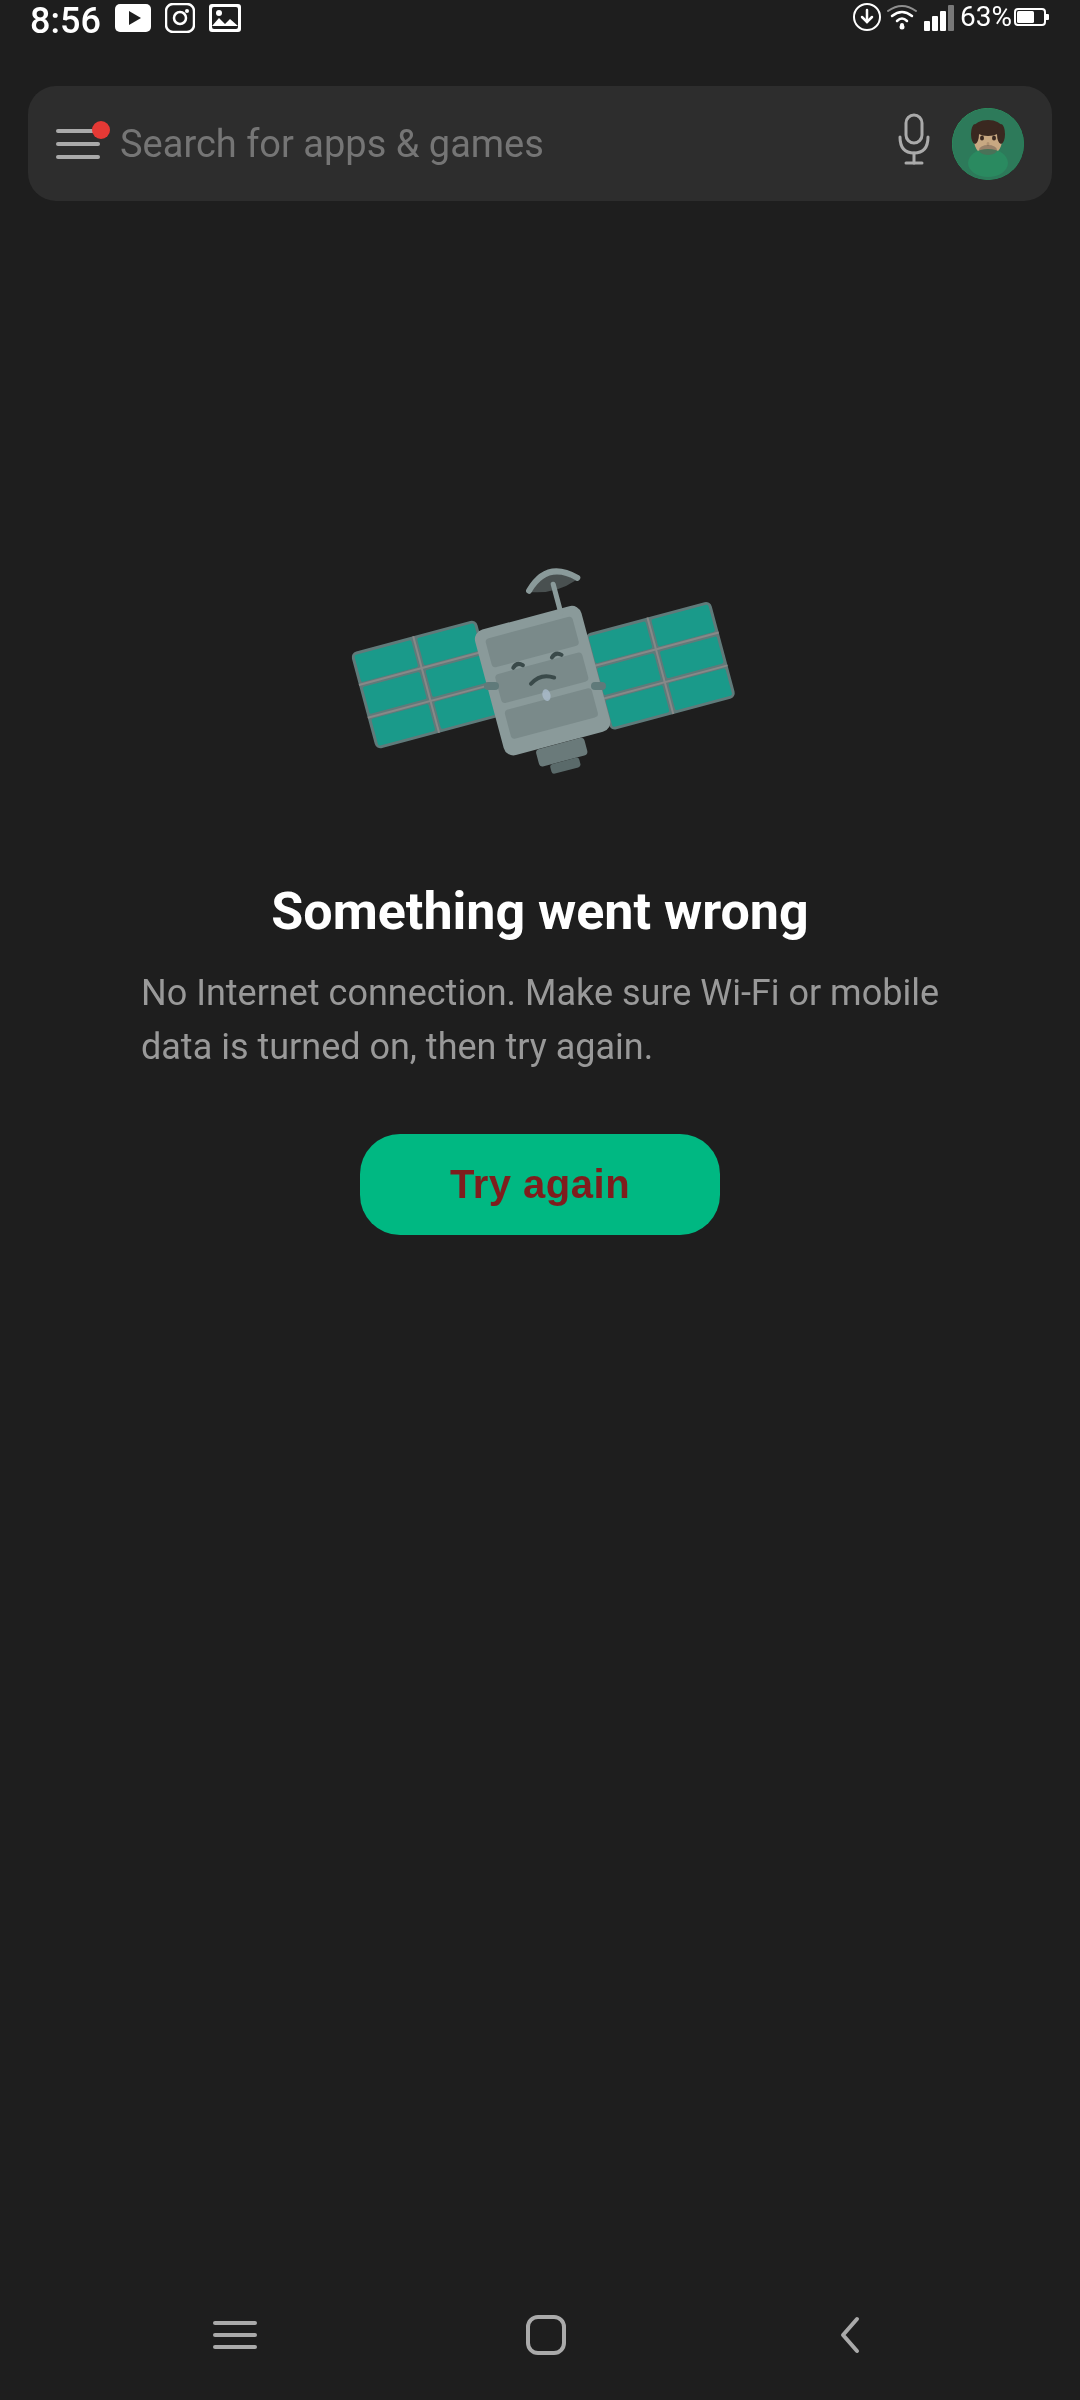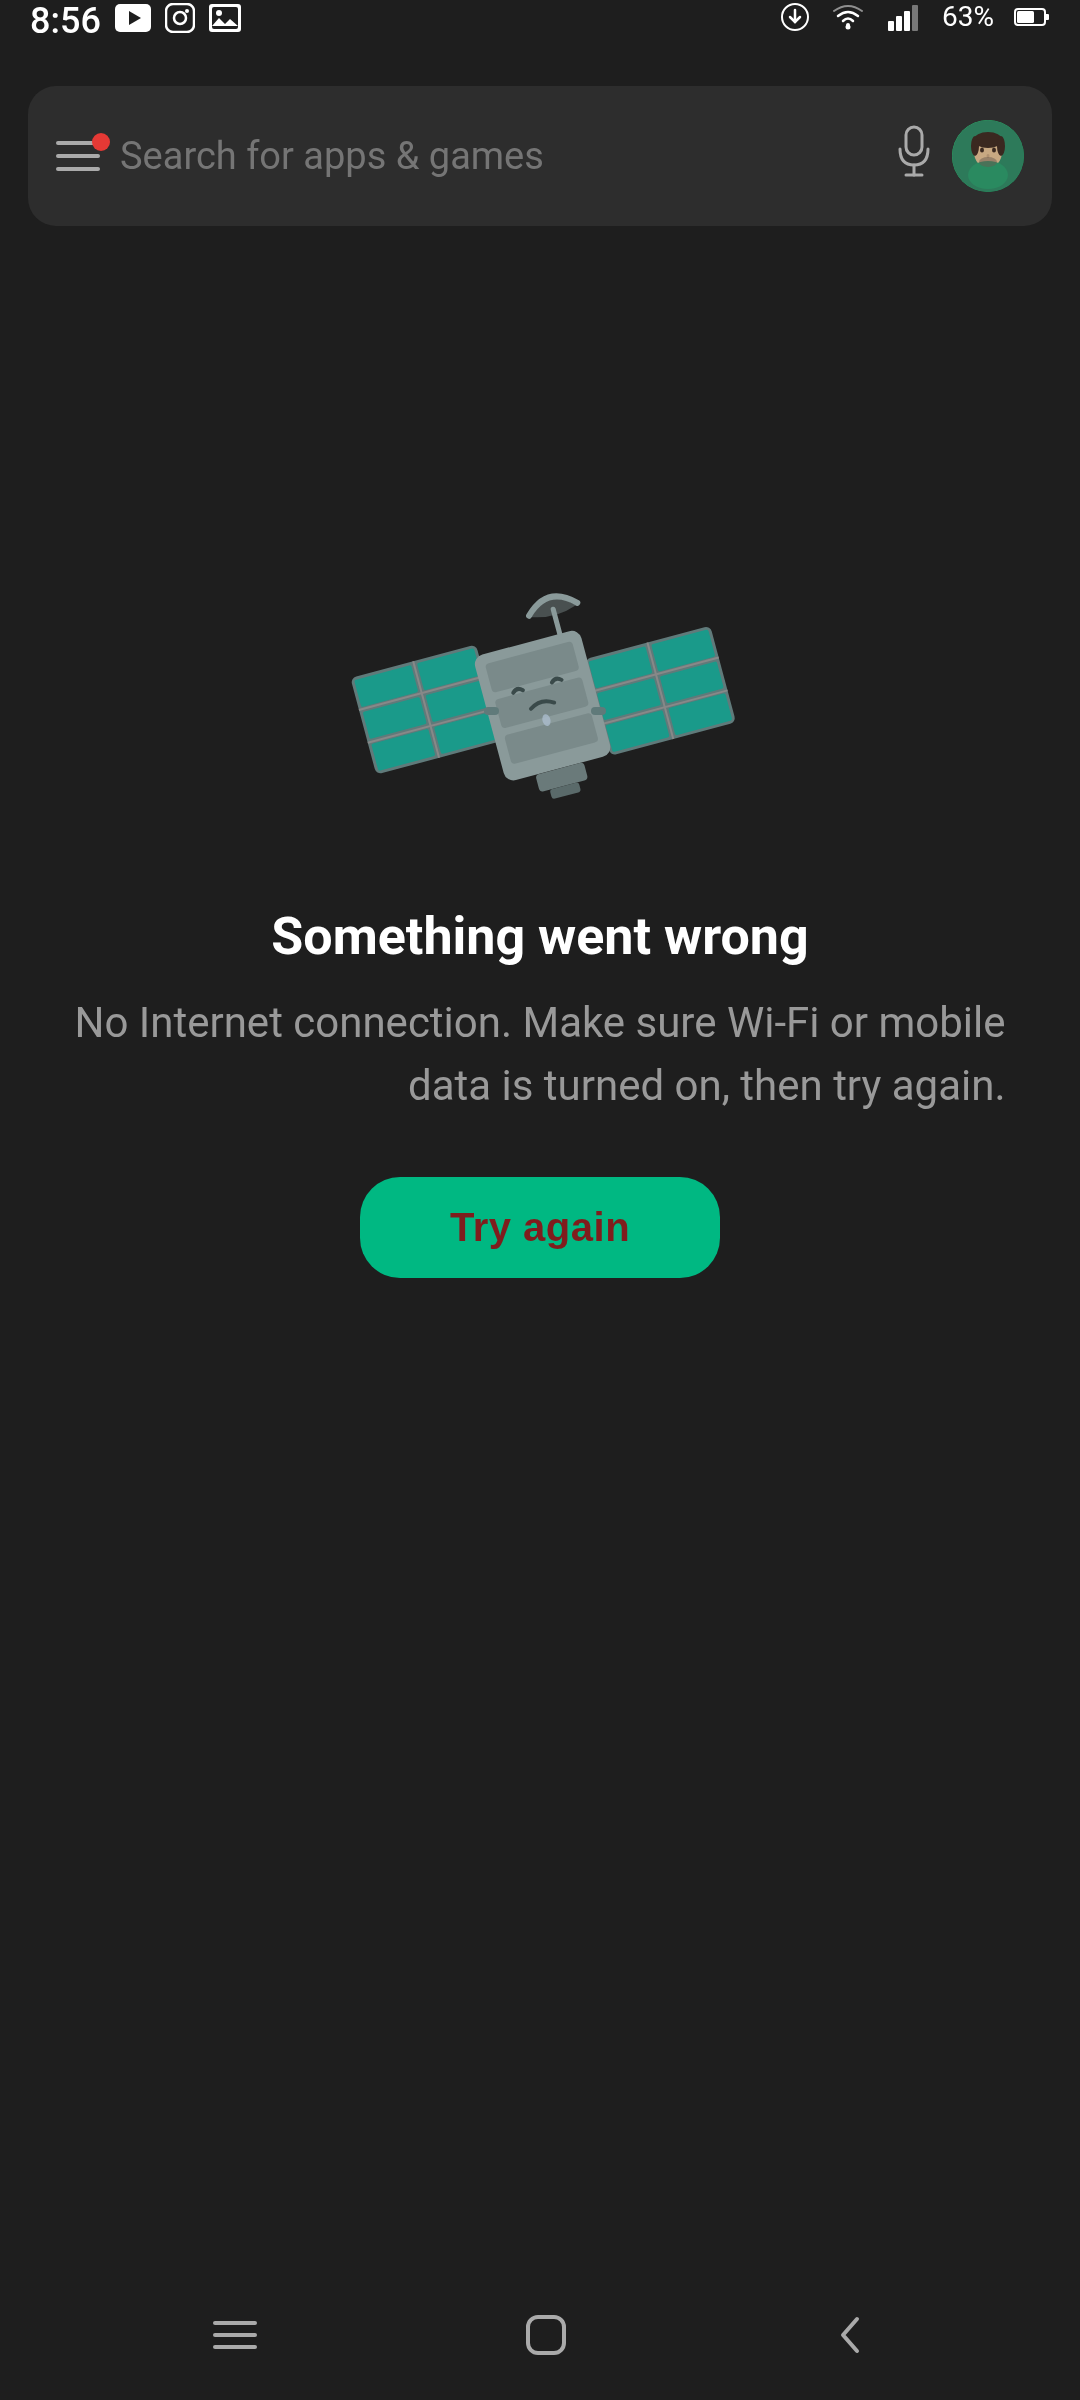--- a/index.html
+++ b/index.html
@@ -39,35 +39,35 @@
     }
 
     .status-icon {
       font-size: 28px;
       color: #ffffff;
     }
 
     .status-right {
       display: flex;
       align-items: center;
-      gap: 20px;
+      gap: 2px;
     }
 
     .battery-text {
       font-size: 28px;
       color: #ffffff;
       font-weight: 400;
     }
 
     
     .search-bar-container {
       margin: 16px 28px;
       background-color: #2d2d2d;
       border-radius: 28px;
-      height: 140px;
+      height: 115px;
       display: flex;
       align-items: center;
       padding: 0 28px;
       gap: 20px;
     }
 
     .hamburger-wrap {
       position: relative;
       display: flex;
       align-items: center;
@@ -157,23 +157,23 @@
     
     .error-title {
       font-size: 52px;
       font-weight: 700;
       color: #ffffff;
       text-align: center;
       margin-bottom: 24px;
     }
 
     .error-subtitle {
-      font-size: 42px;
+      font-size: 36px;
       color: #999999;
-      text-align: right;
+      text-align: left;
       line-height: 1.5;
       margin-bottom: 60px;
     }
 
     
     .try-again-btn {
       background-color: #00b882;
       border: none;
       border-radius: 40px;
       padding: 28px 90px;

